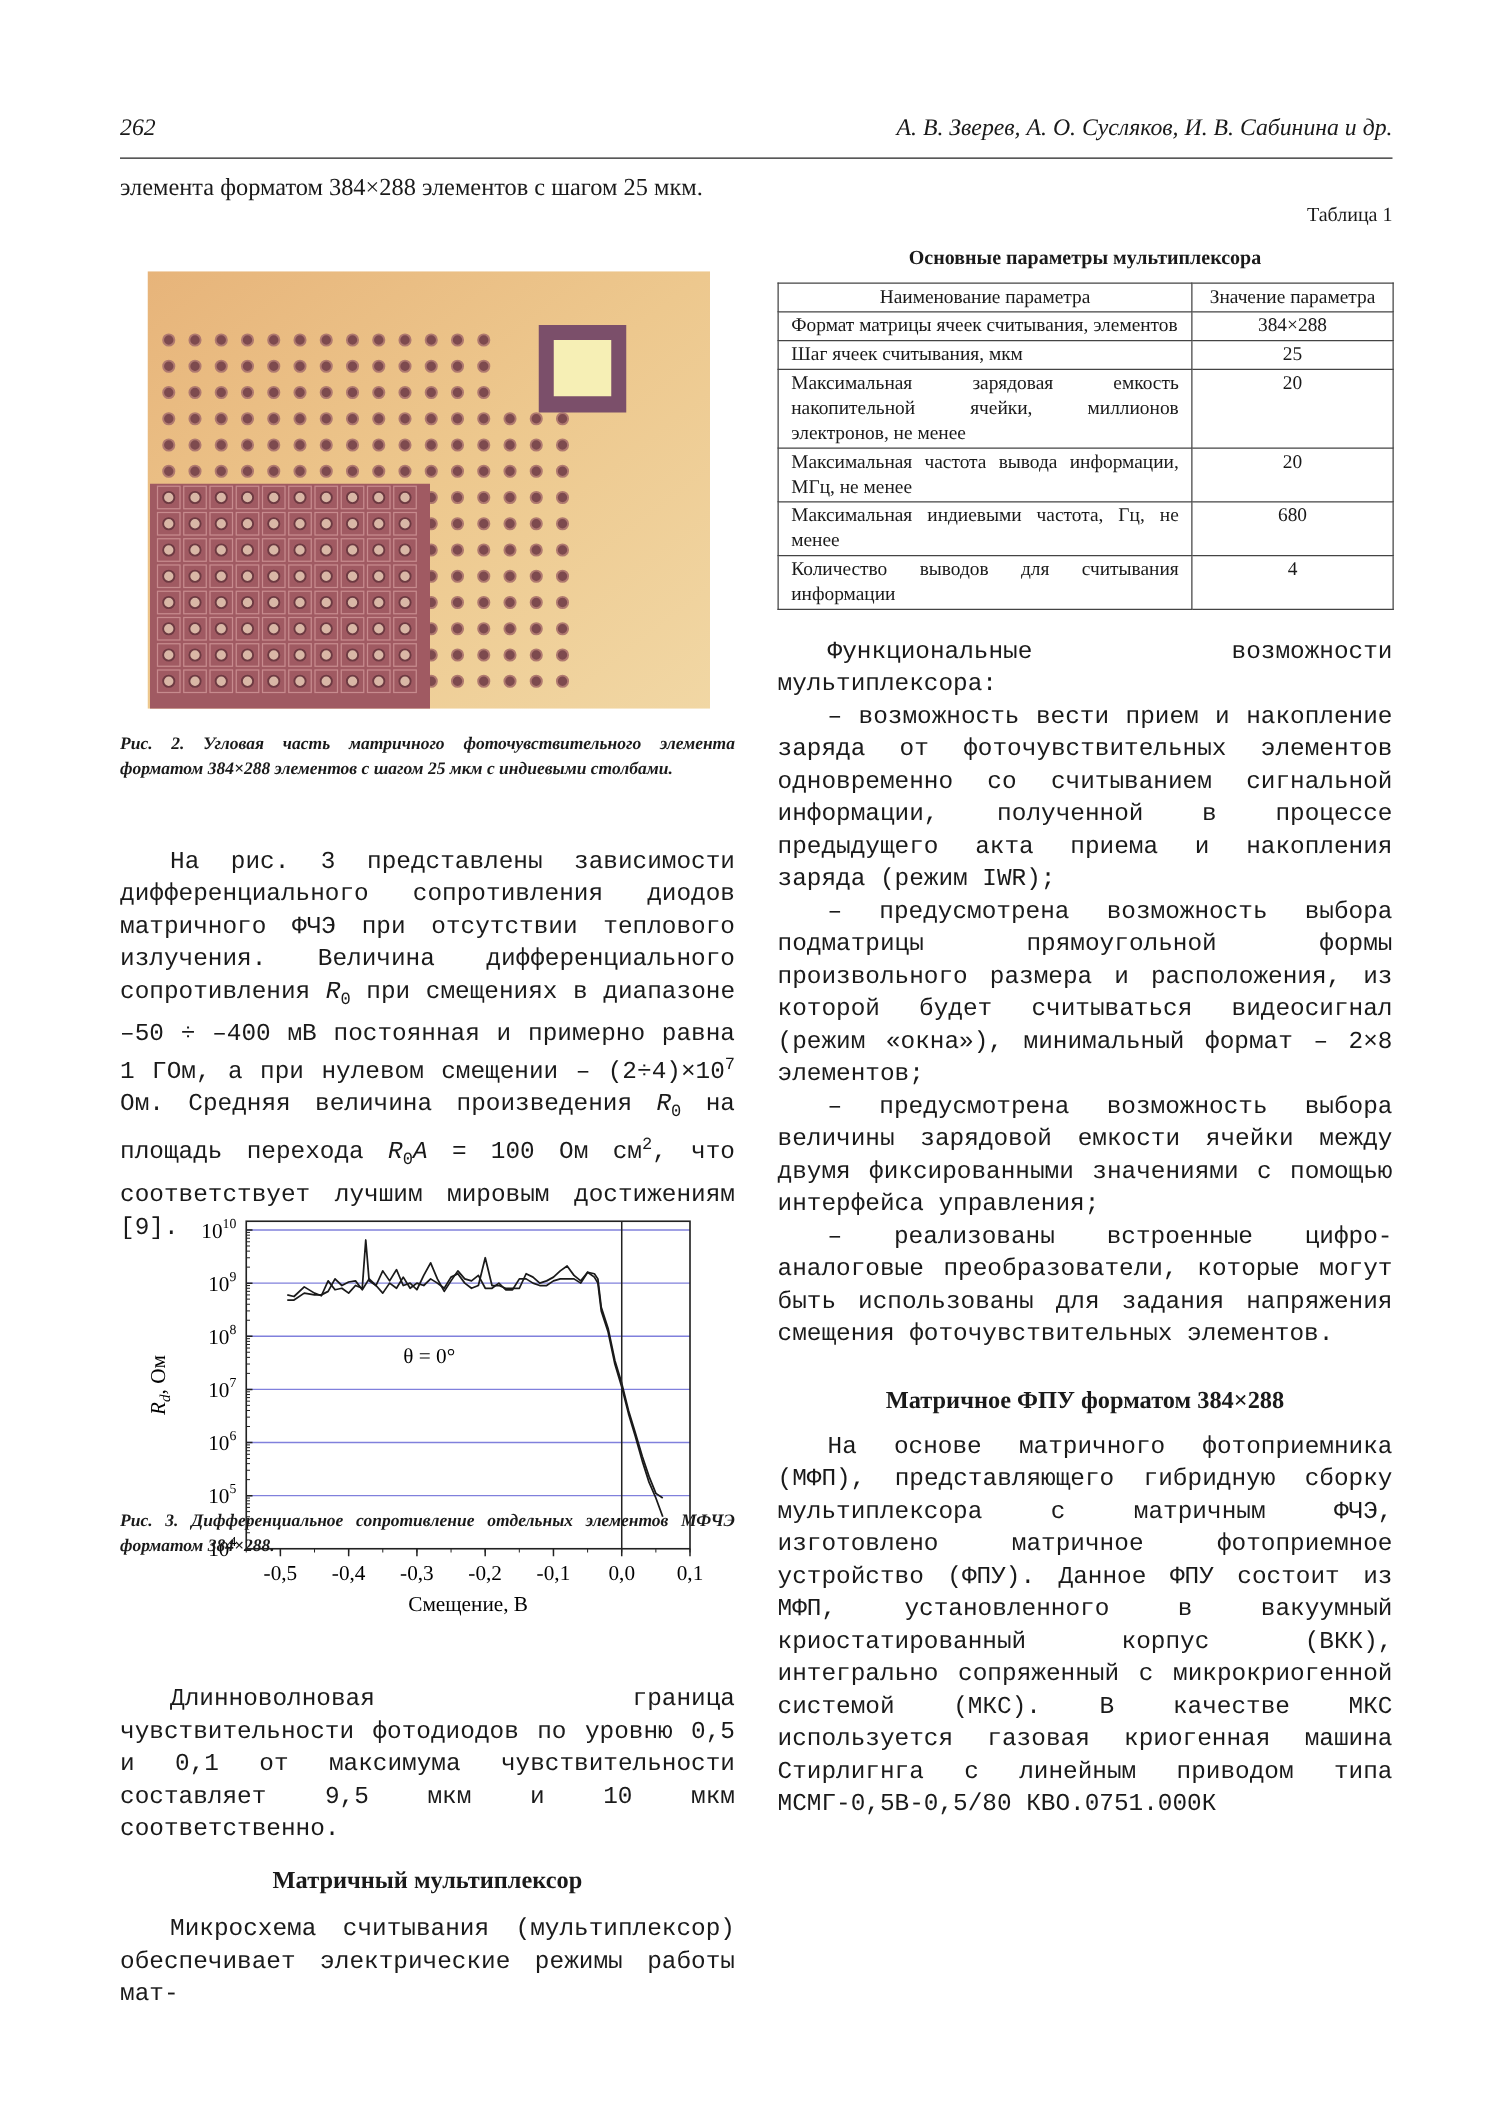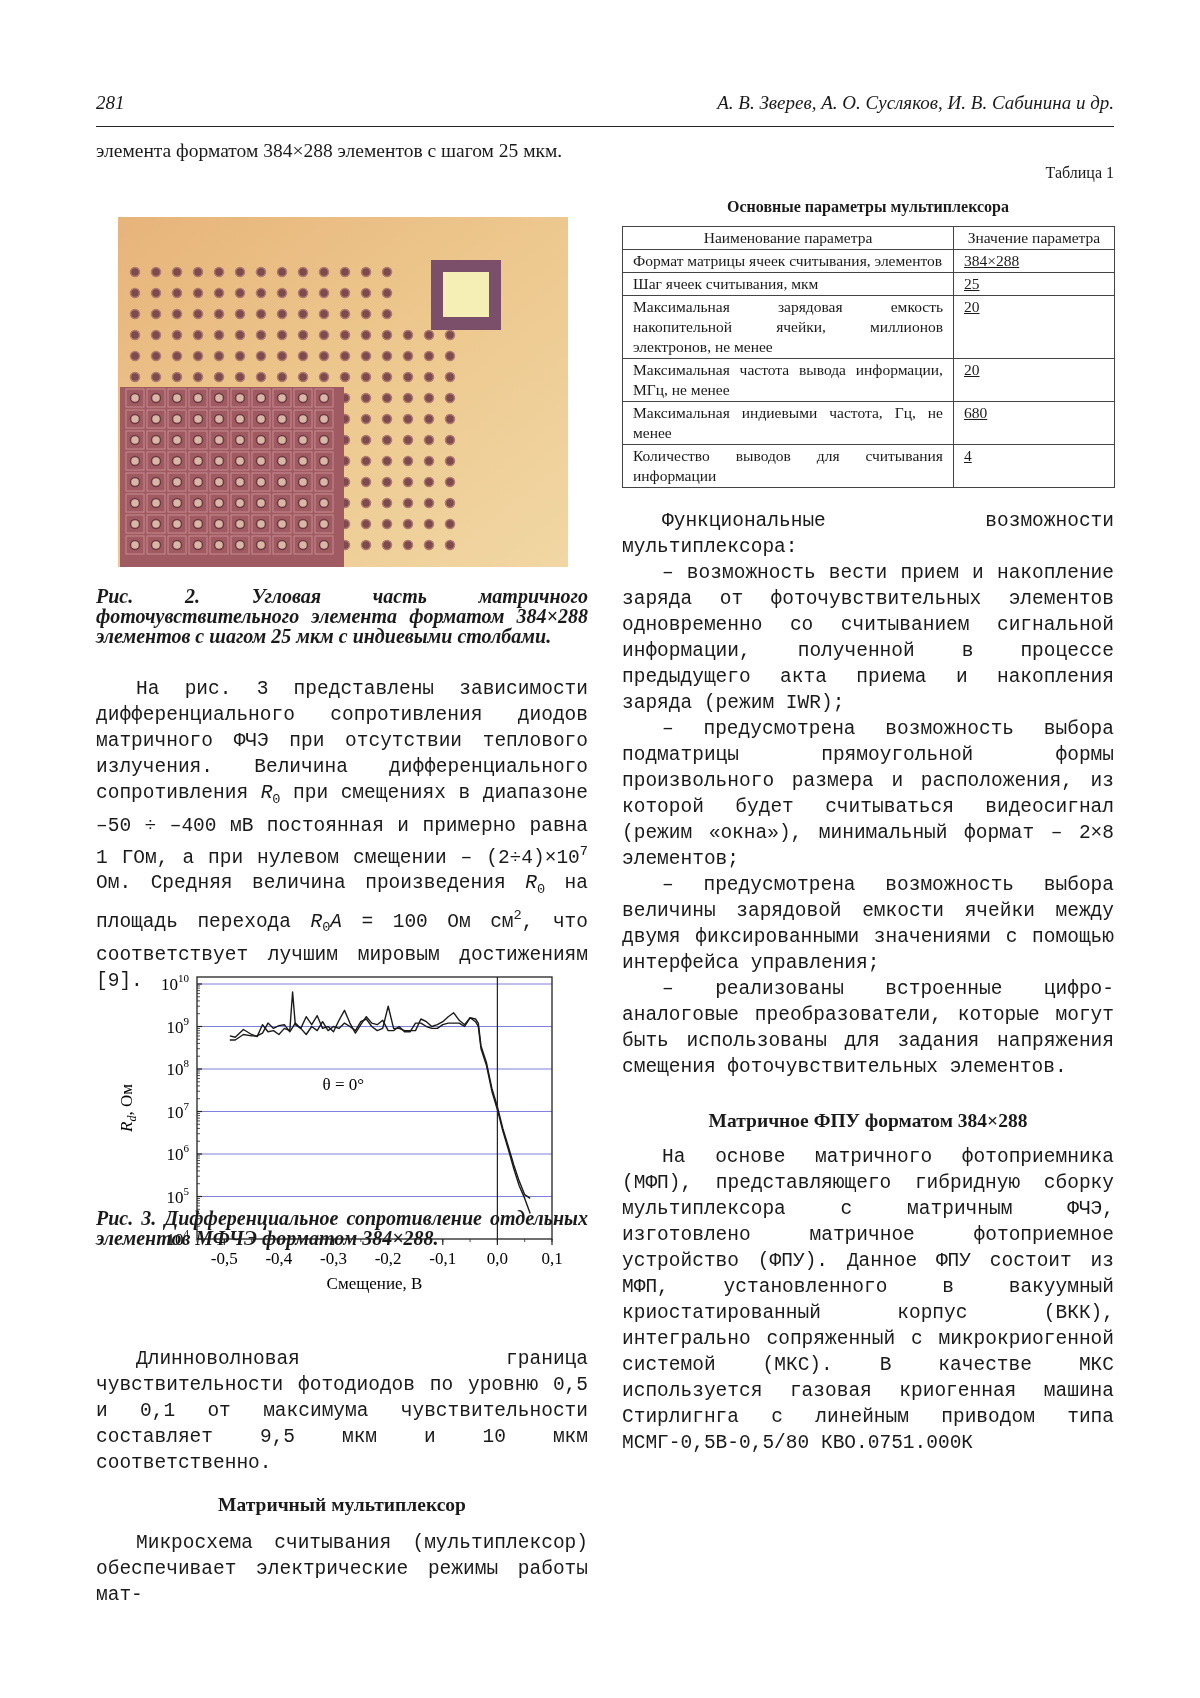--- a/index.html
+++ b/index.html
@@ -6,36 +6,36 @@
   body { width:1200px; height:1698px; position:relative; font-family:"Liberation Serif", "DejaVu Serif", serif; color:#1a1a1a; overflow:hidden; }
   .hdr-page { position:absolute; left:96px; top:92px; font-style:italic; font-size:19px; }
   .hdr-authors { position:absolute; right:86px; top:92px; font-style:italic; font-size:19px; }
   .hdr-rule { position:absolute; left:96px; right:86px; top:126px; height:0; border-top:1.6px solid #222; }
   .col { position:absolute; top:138px; width:492px; font-size:19.5px; line-height:26px; text-align:justify; }
   .col-left { left:96px; }
   .col-right { left:622px; }
   p { margin:0; }
   .indent { text-indent:40px;font-family:Liberation Mono, monospace; }
   .photo { position:absolute; left:118px; top:217px; width:450px; height:350px; }
-  .caption { position:absolute; font-weight:bold; font-style:italic; font-size:20px; line-height:20px; text-align:justify; width:492px; }
+  .caption { position:absolute; font-weight:bold; font-style:italic; font-size:14px; line-height:20px; text-align:justify; width:492px; }
   .section-title { font-weight:bold; text-align:center; font-size:19.5px; }
   .tbl-label { text-align:right; font-size:16px; }
   .tbl-title { text-align:center; font-weight:bold; font-size:16px; }
   table.params { border-collapse:collapse; width:493px; font-size:15.5px; line-height:20px; }
   table.params td, table.params th { border:1.3px solid #444; padding:1px 10px; vertical-align:top; font-weight:normal; }
   table.params th { text-align:center; vertical-align:middle; }
-  table.params td.val { width:140px;text-decoration:underline; }
+  table.params td.val { text-align:center; width:140px; }
   .chart-wrap { position:absolute; left:110px; top:952px; width:470px; height:340px;margin-top:18px; }
   .chart-wrap svg text { font-family:"Liberation Serif", "DejaVu Serif", serif; }
   sub, sup { font-size:70%; }
 </style>
 </head>
 <body>
 
-<div class="hdr-page">281</div>
+<div class="hdr-page">262</div>
 <div class="hdr-authors">А. В. Зверев, А. О. Сусляков, И. В. Сабинина и др.</div>
 <div class="hdr-rule"></div>
 
 <div class="col col-left">
   <p>элемента форматом 384×288 элементов с шагом 25 мкм.</p>
 </div>
 
 <div class="photo">
   <svg width="450" height="350" viewBox="0 0 450 350">
     <defs>

